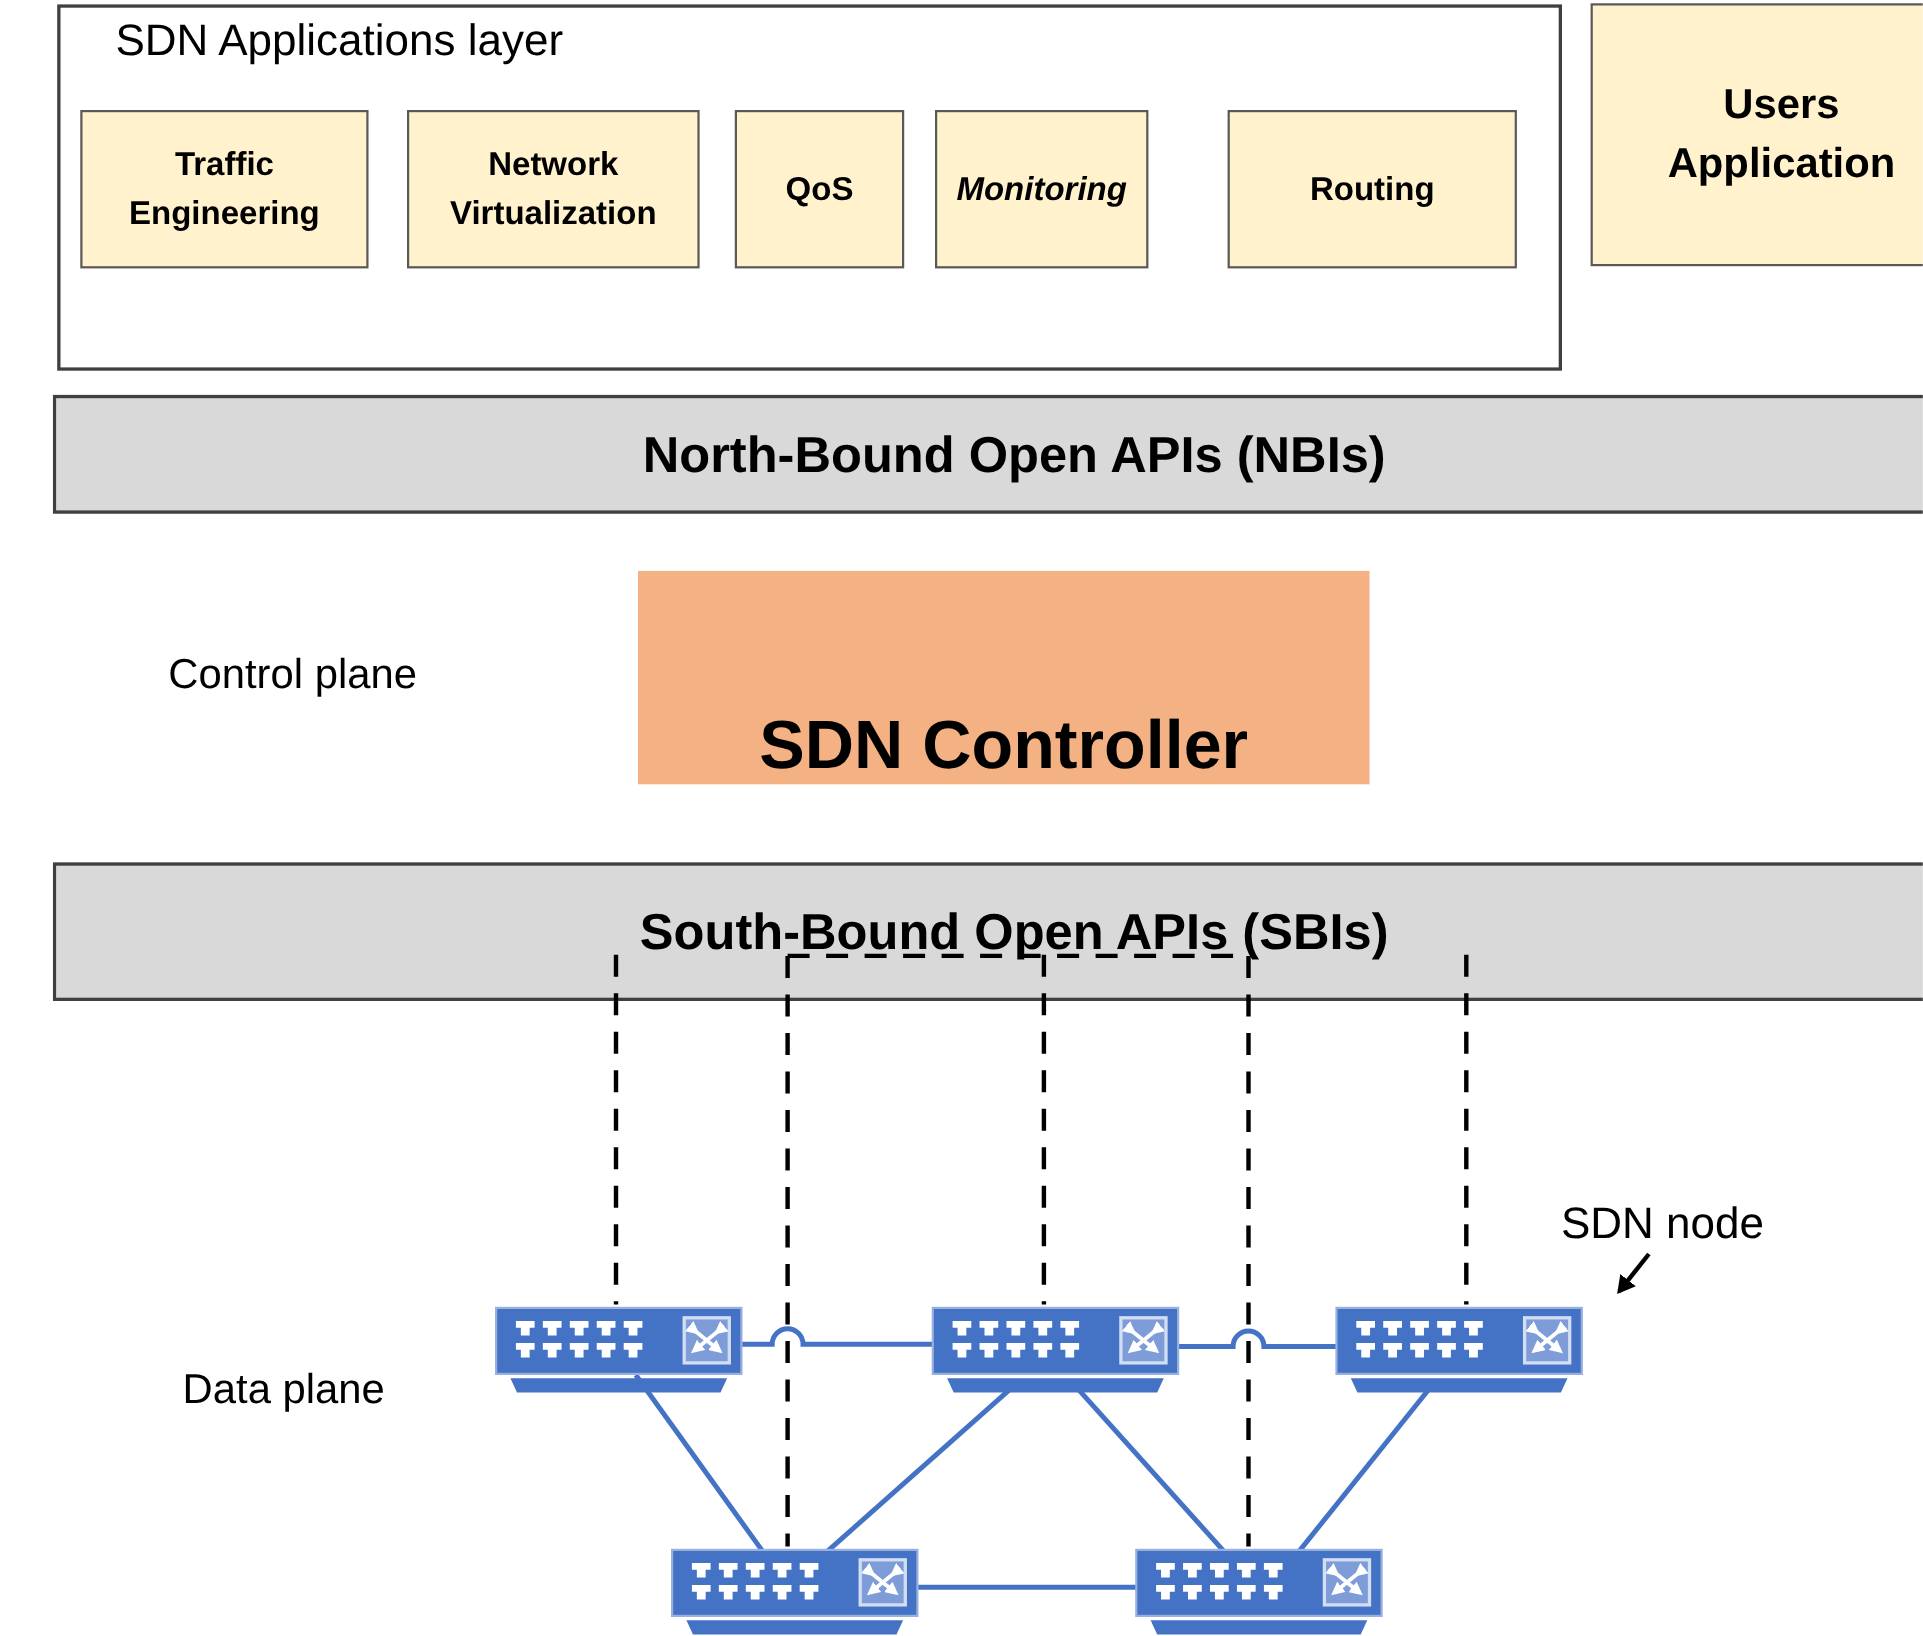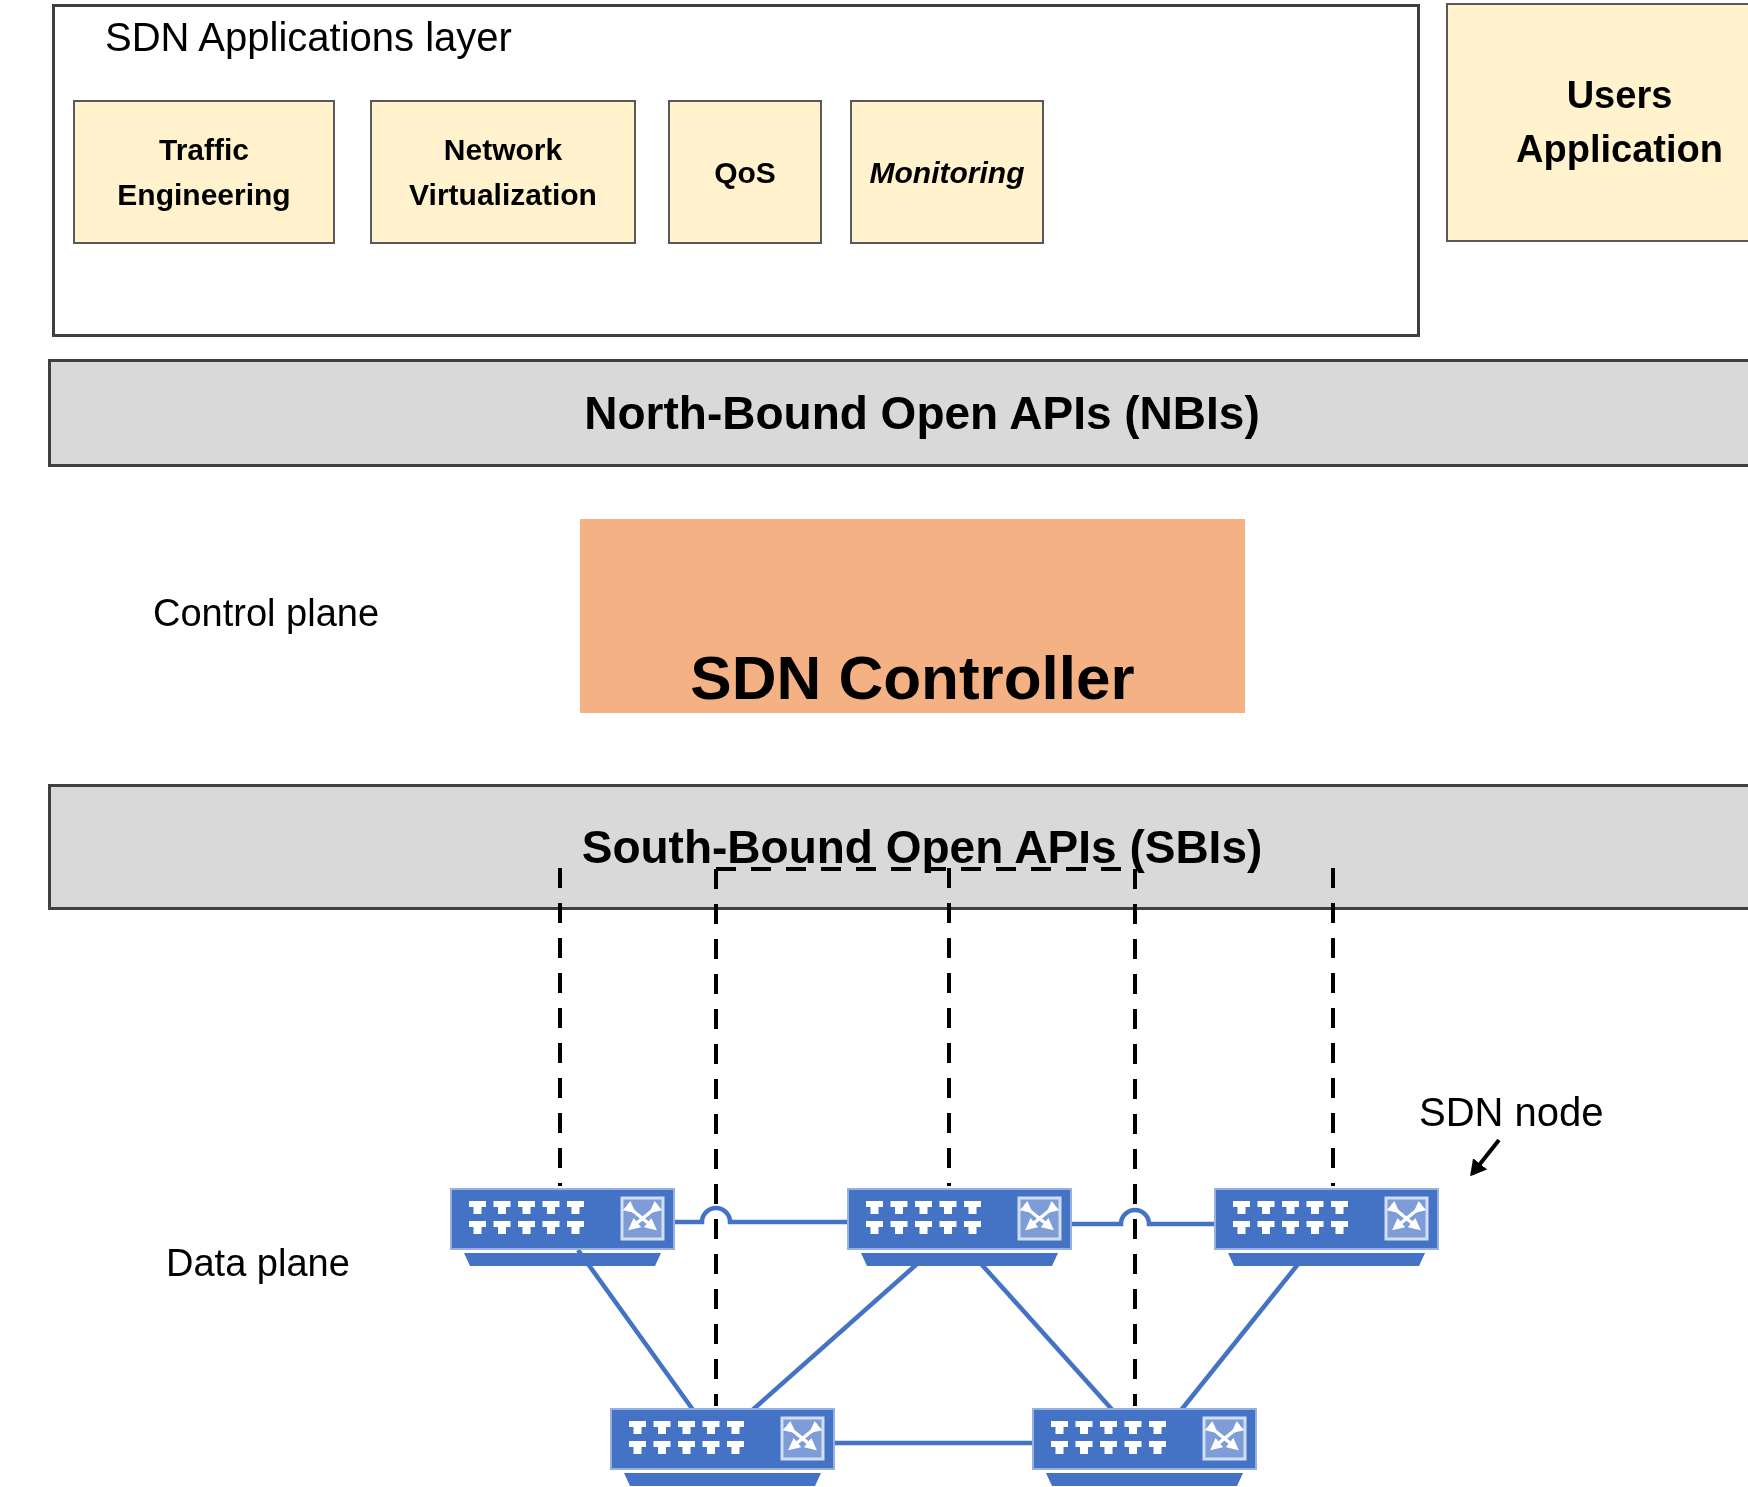--- a/index.html
+++ b/index.html
@@ -78,20 +78,23 @@
     </div>
     <div class="app-box b1">
       <span class="lbl">Network Virtualization</span>
     </div>
     <div class="app-box b2">
       <span class="lbl">QoS</span>
     </div>
     <div class="app-box b3">
       <span class="lbl">Monitoring</span>
     </div>
+    <div class="app-box b4">
+      <span class="lbl">Routing</span>
+    </div>
   </div>
 
   <div class="users-app">
     <span>Users Application</span>
   </div>
 
   <div class="api-bar nbi">
     <span>North-Bound Open APIs (NBIs)</span>
   </div>
 

